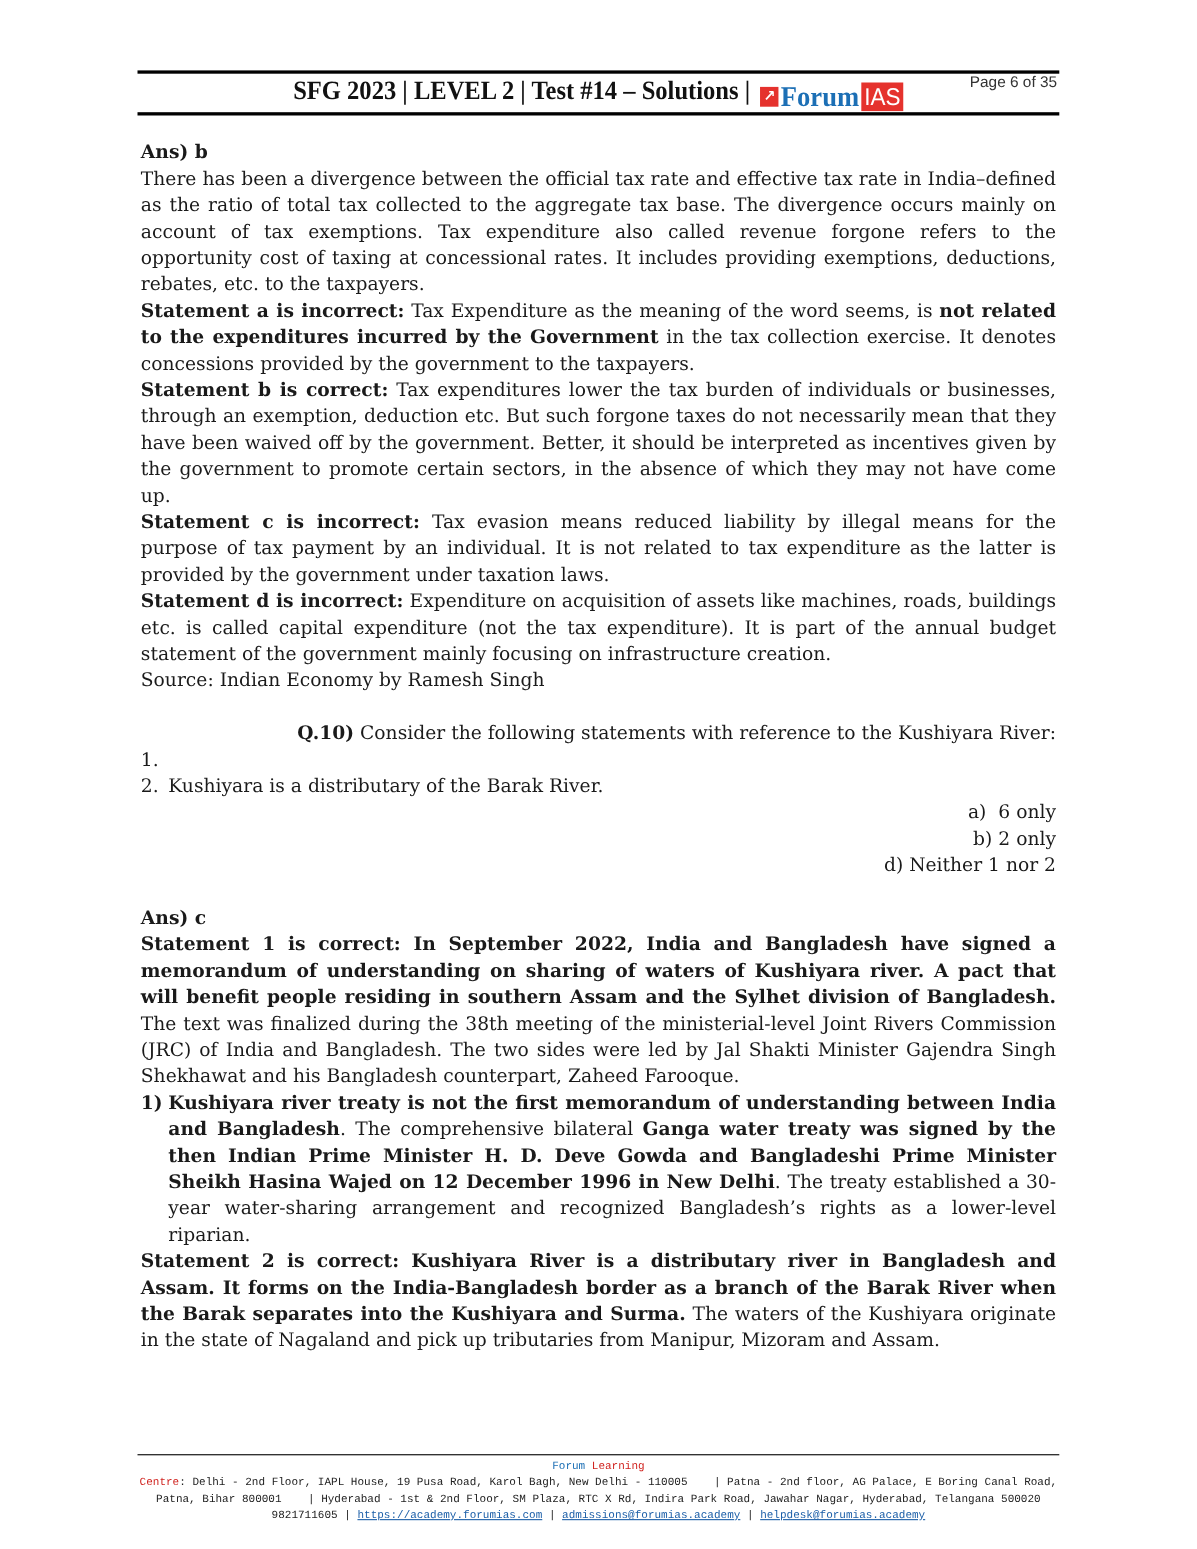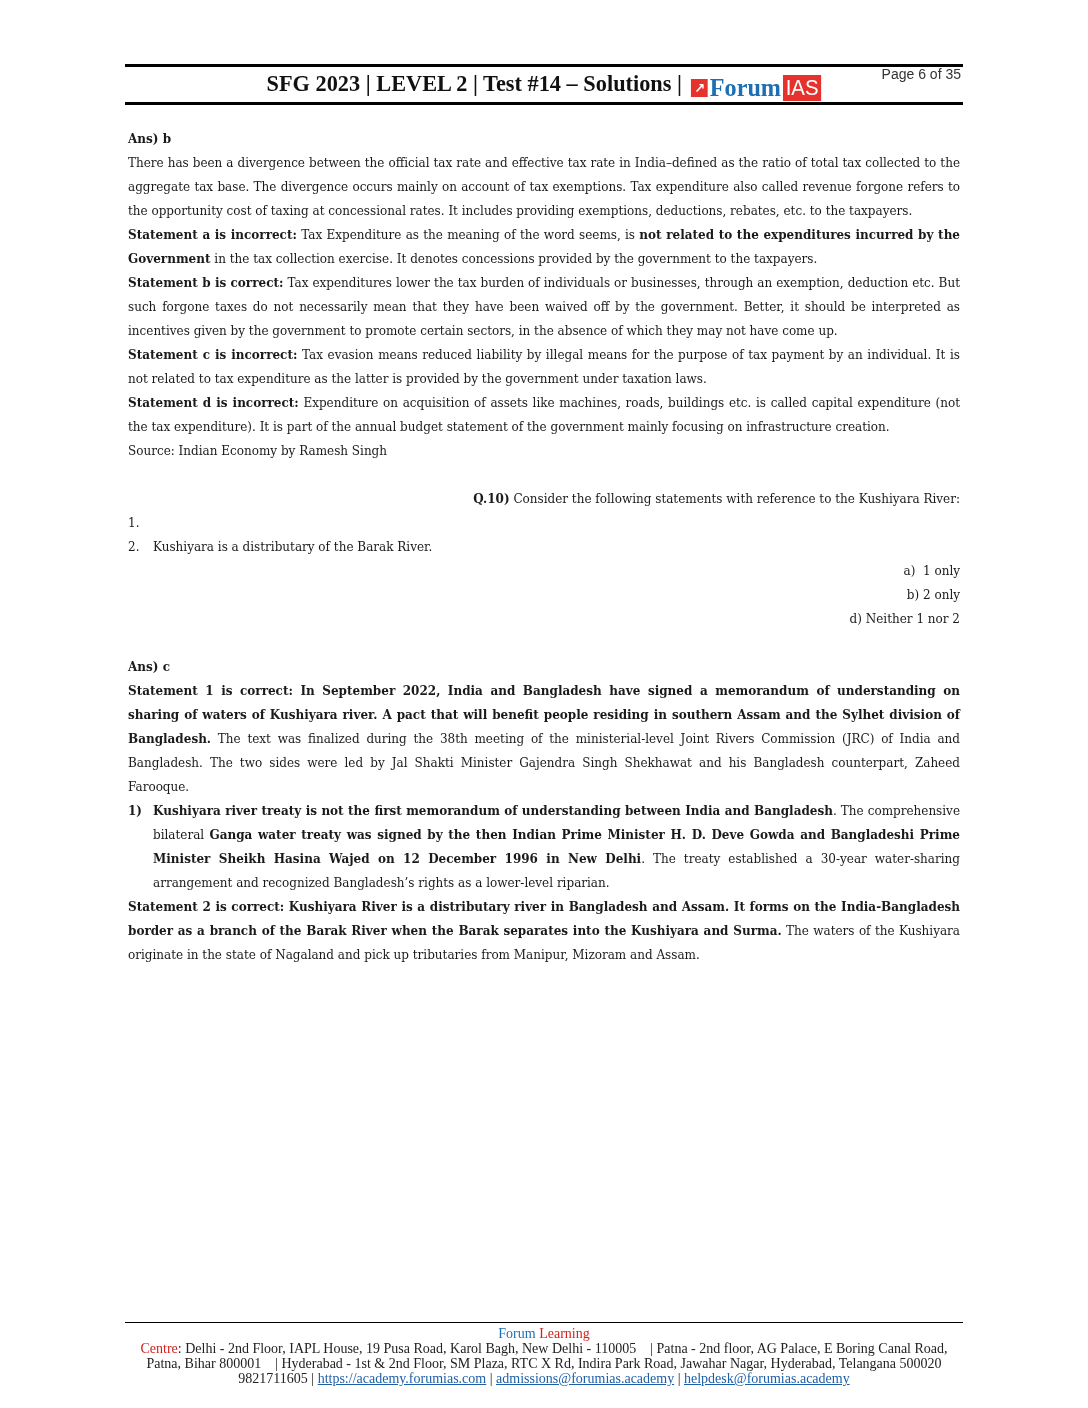--- a/index.html
+++ b/index.html
@@ -14,34 +14,34 @@
                   letter-spacing: 0px; color: #111; white-space: nowrap; transform: scaleX(0.93); }
   .logo { display: inline-flex; align-items: center; vertical-align: -2px; margin-left: 4px; }
   .logo-arrow { display: inline-block; width: 18px; height: 18px; background: #e5322d; color: #fff;
                 font-family: "DejaVu Sans", sans-serif; font-size: 14px; line-height: 18px; text-align: center;
                 margin-right: 2px; }
   .logo-forum { color: #1c6fb5; font-family: "Liberation Serif", serif; font-weight: bold; font-size: 26px; }
   .logo-ias { background: #e5322d; color: #fff; font-family: "Liberation Sans", sans-serif; font-weight: normal;
               font-size: 22px; padding: 0 3px; margin-left: 2px; line-height: 26px; }
 
   .content { position: absolute; left: 128px; top: 127px; width: 832px;
-             font-size: 12px; line-height: 24px; text-align: justify; }
+             font-size: 17px; line-height: 24px; text-align: justify; }
   .content p { margin: 0; }
   .b { font-weight: bold; }
   .gap { height: 24px; }
   .opt { text-align: right; }
   .numitem { display: flex; }
   .numitem .n { width: 25px; flex: none; }
   .li { display: flex; }
   .li .n { width: 25px; flex: none; font-weight: bold; }
   .li .t { flex: 1; }
 
   .footer-rule { position: absolute; left: 125px; width: 838px; top: 1322px; height: 1px; background: #000; }
   .footer { position: absolute; top: 1326px; left: 125px; width: 838px; text-align: center;
-            font-family: Liberation Serif, serif; font-size: 14px; line-height: 15px; color: #222; }
+            font-family: Liberation Mono, monospace; font-size: 10px; line-height: 15px; color: #222; }
   .f-forum { color: #1c6fb5; }
   .f-lc { color: #d0231f; }
   .f-link { color: #1c5fa8; text-decoration: underline; }
 </style>
 </head>
 <body>
 
 <div class="page-num">Page 6 of 35</div>
 <div class="rule-top"></div>
 <div class="header-title">
@@ -66,21 +66,21 @@
   <div class="gap"></div>
 
   <p class="opt"><span class="b">Q.10)</span><span> Consider the following statements with reference to the Kushiyara River:</span></p>
   <div class="numitem">
       <span class="n">1.</span>
     </div>
   <div class="numitem">
       <span class="n">2.</span>
       <span>Kushiyara is a distributary of the Barak River.</span>
     </div>
-  <p class="opt" style="white-space:pre">a)  1 only</p>
+  <p class="opt" style="white-space:pre">a)  6 only</p>
   <p class="opt">b) 2 only</p>
   <p class="opt">d) Neither 1 nor 2</p>
   <div class="gap"></div>
 
   <p class="b">Ans) c</p>
   <p><span class="b">Statement 1 is correct: In September 2022, India and Bangladesh have signed a memorandum of understanding on sharing of waters of Kushiyara river. A pact that will benefit people residing in southern Assam and the Sylhet division of Bangladesh.</span><span> The text was finalized during the 38th meeting of the ministerial-level Joint Rivers Commission (JRC) of India and Bangladesh. The two sides were led by Jal Shakti Minister Gajendra Singh Shekhawat and his Bangladesh counterpart, Zaheed Farooque.</span></p>
   <div class="li">
     <span class="n">1)</span>
     <span class="t"><span class="b">Kushiyara river treaty is not the first memorandum of understanding between India and Bangladesh</span><span>.</span><span> The comprehensive bilateral </span><span class="b">Ganga water treaty was signed by the then Indian Prime Minister H. D. Deve Gowda and Bangladeshi Prime Minister Sheikh Hasina Wajed on 12 December 1996 in New Delhi</span><span>. The treaty established a 30-year water-sharing arrangement and recognized Bangladesh’s rights as a lower-level riparian.</span></span>
   </div>

